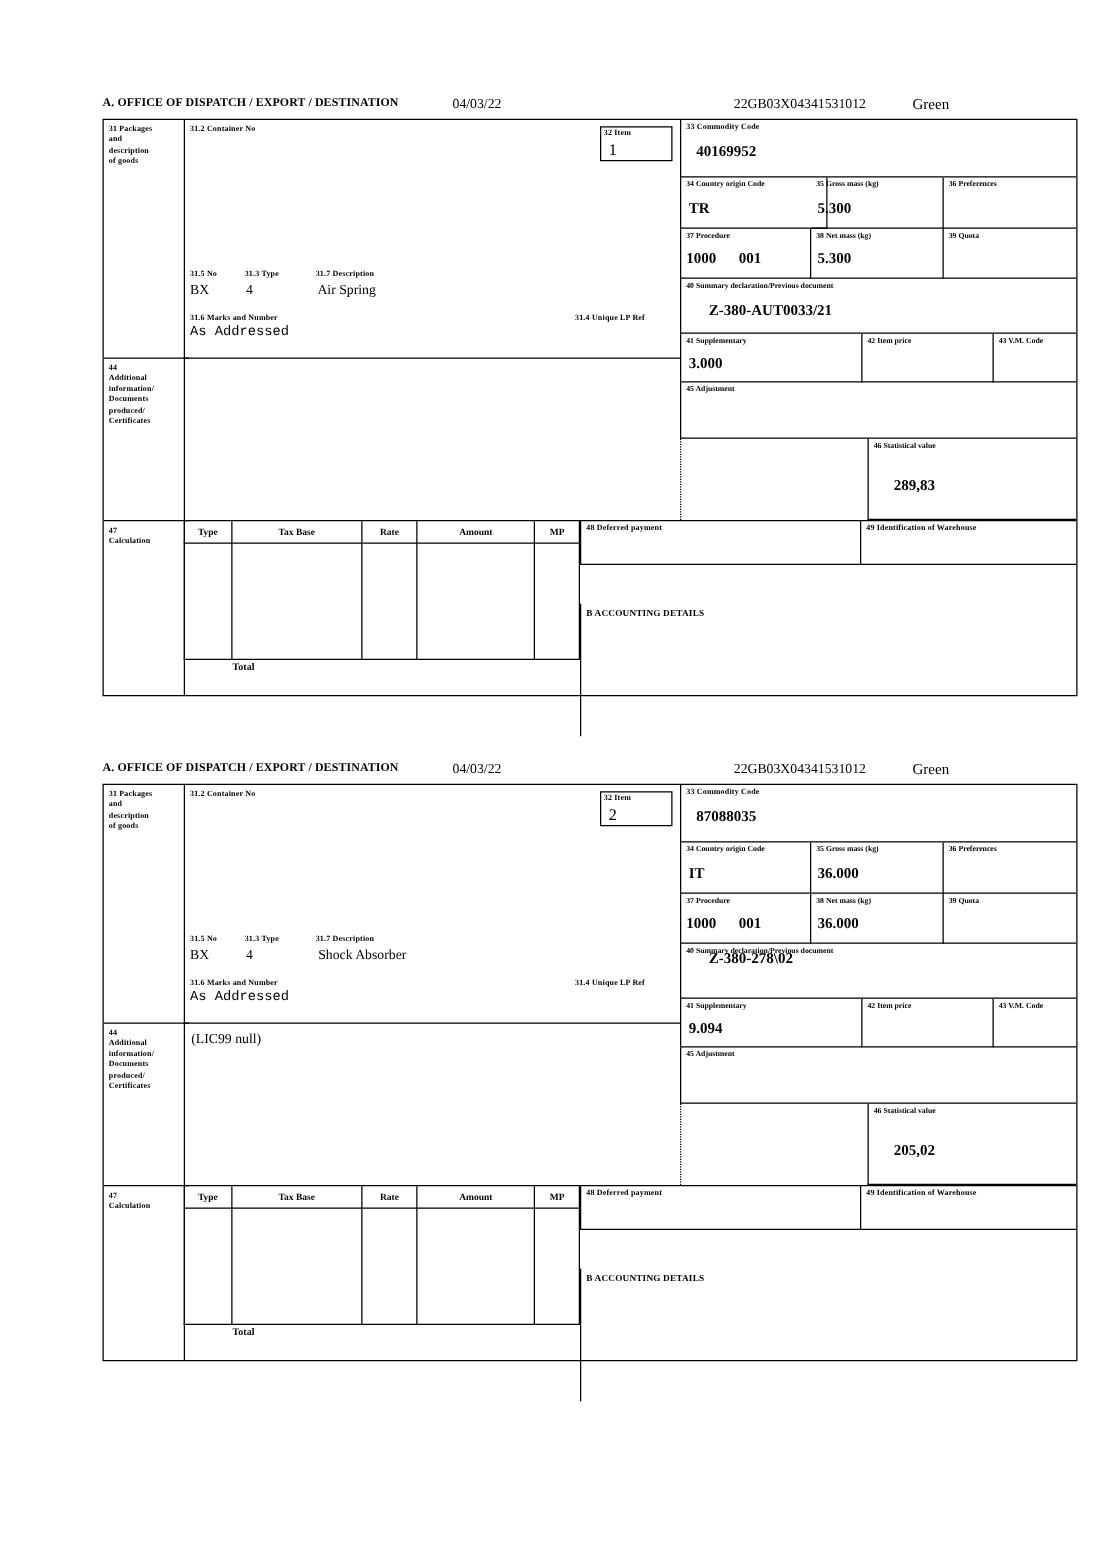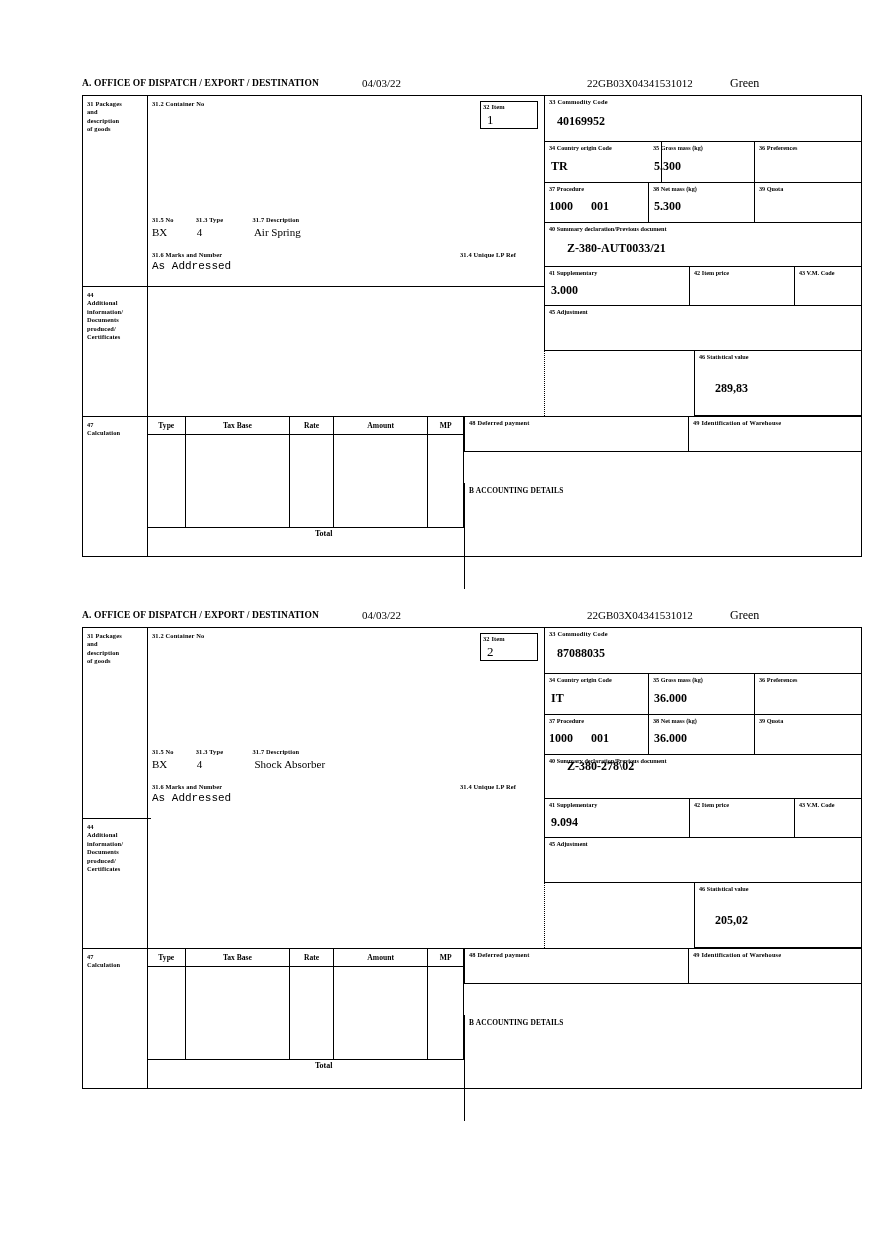--- a/index.html
+++ b/index.html
@@ -212,21 +212,21 @@
   }
   .calc td {
     height: 90px;
     border: 1px solid #000;
     vertical-align: top;
   }
   .calc .totalrow td {
     height: 17px;
     border: 0;
     border-top: 1px solid #000;
-    text-align: right;
+    text-align: left;
     font-size: 8px;
     font-weight: bold;
     font-family: Liberation Serif, serif;
   }
   .calc .noborder { border: 0 !important; }
 
   .c48 {
     position: absolute;
     left: 381px;
     top: 320px;
@@ -528,20 +528,23 @@
         <div class="r-cell bl bb" style="left:0;top:210px;width:317px;height:45px">
           <div class="lbl-sm">45 Adjustment</div>
           <div class="r-val" style="left:6px;top:18px"></div>
         </div>
         <div class="r-cell bb" style="left:150px;top:255px;width:167px;height:65px;border-left:1px solid #000">
           <div class="lbl-sm">46 Statistical value</div>
           <div class="r-val" style="left:20px;top:30px">205,02</div>
         </div>
       </div>
 
+      <div class="addinfo">
+        <div class="val">(LIC99 null)</div>
+      </div>
       <div class="dotted-v"></div>
 
       <div class="calc">
         <table>
           <tbody>
               <tr>
             <th style="width:34px">Type</th>
             <th style="width:100px">Tax Base</th>
             <th style="width:40px">Rate</th>
             <th style="width:90px">Amount</th>

